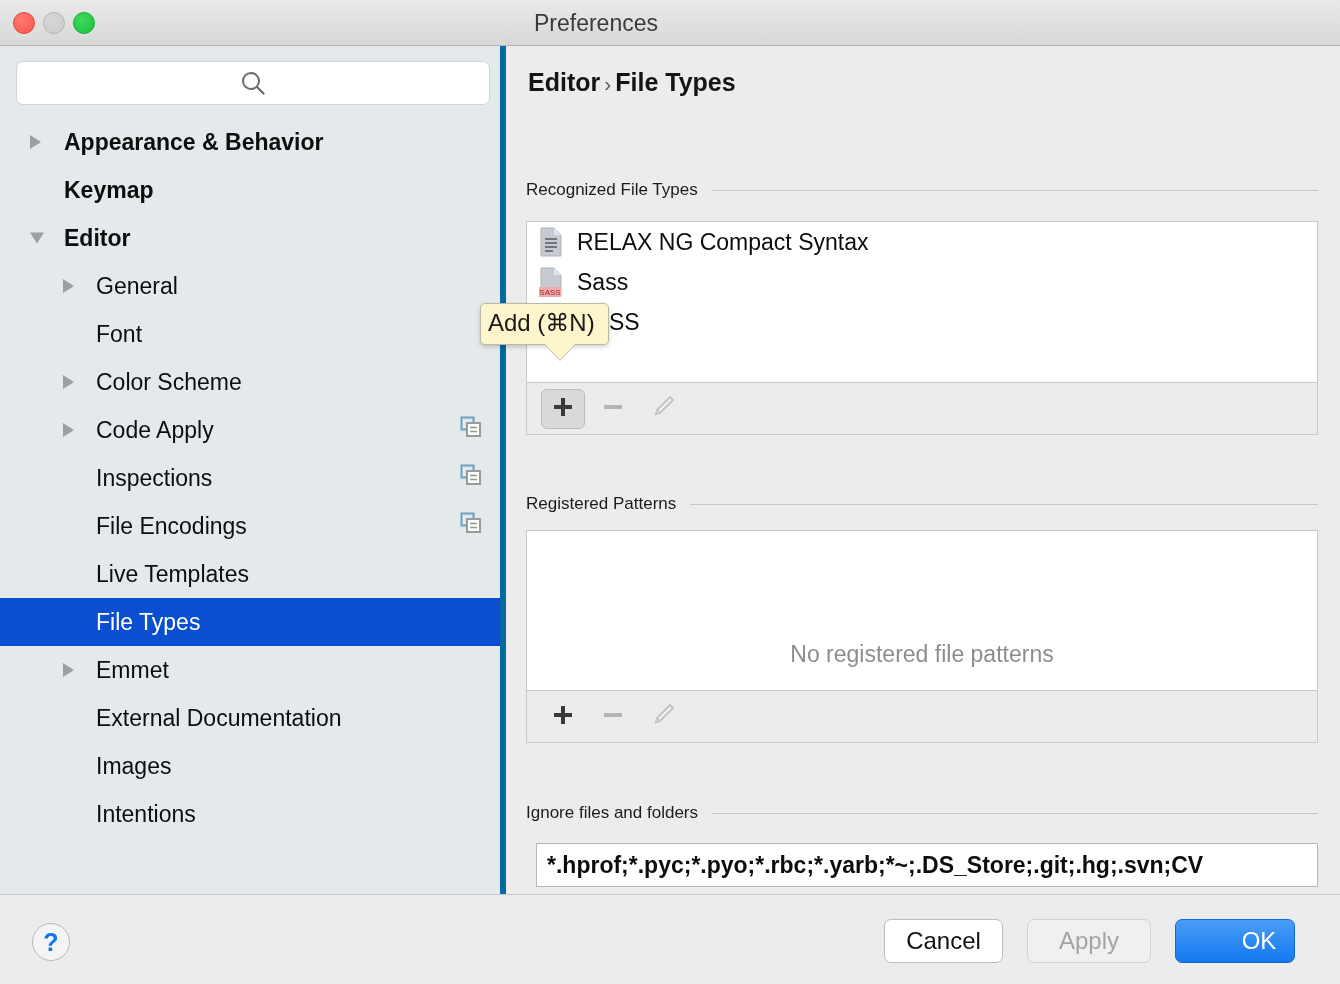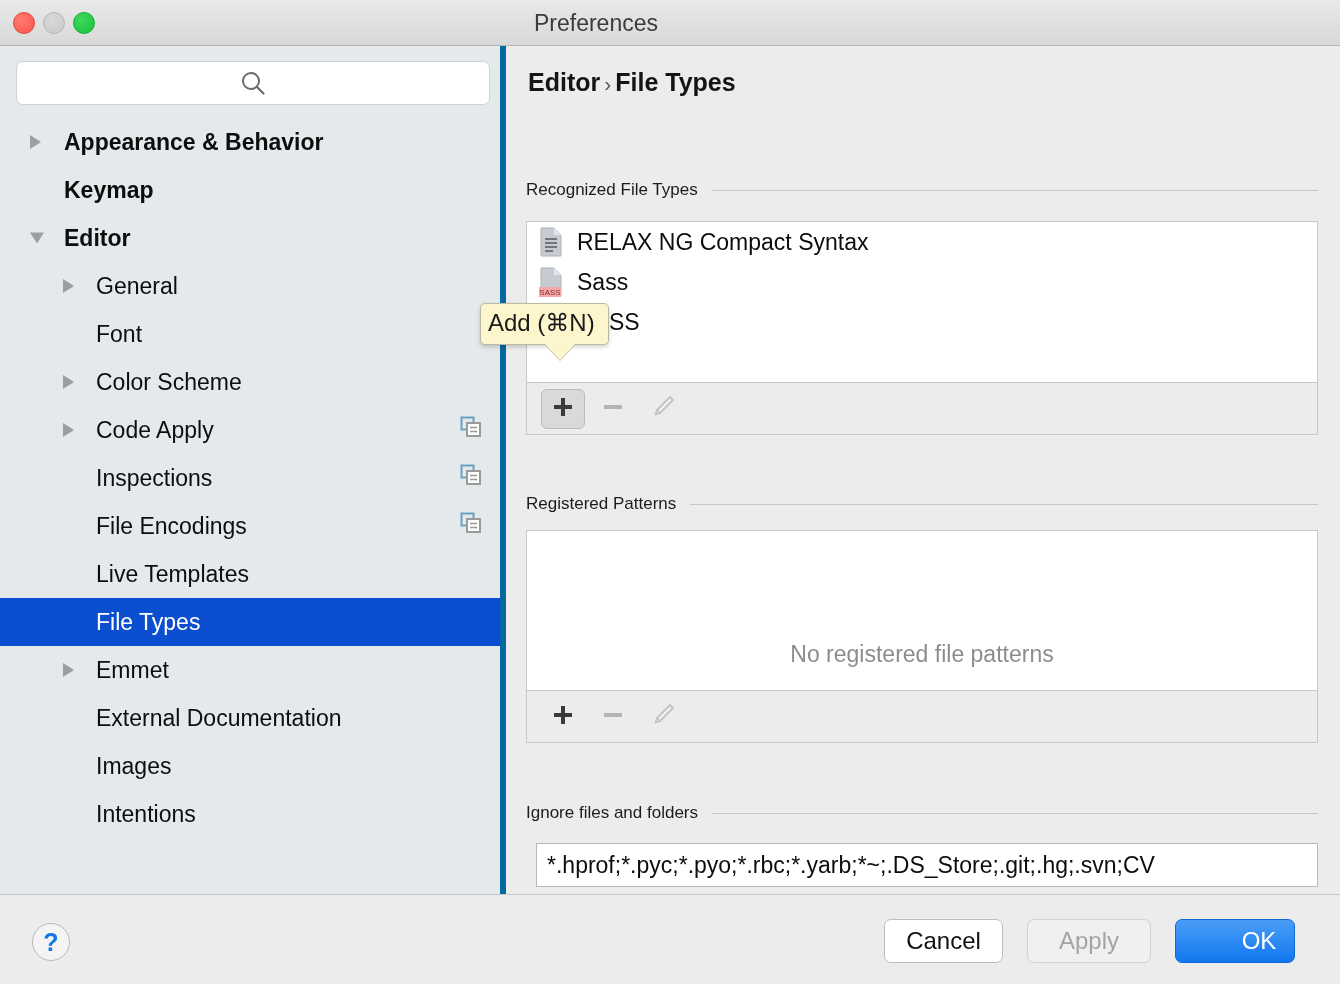--- a/index.html
+++ b/index.html
@@ -369,21 +369,21 @@
               <line x1="7" y1="16" x2="10" y2="19" stroke="#c3c3c3" stroke-width="1.6"></line>
             </svg></span>
         </div>
       </div>
 
     <div class="section-header" style="top:757px;">
       <span>Ignore files and folders</span>
       <span class="rule"></span>
     </div>
 
-    <input id="ignore-field" type="text" style="left: 29px; top: 797px; width: 782px; height: 44px;" value="*.hprof;*.pyc;*.pyo;*.rbc;*.yarb;*~;.DS_Store;.git;.hg;.svn;CV">
+    <input id="ignore-field" type="text" style="left: 29px; top: 797px; width: 782px; height: 44px; font-weight: bold;" value="*.hprof;*.pyc;*.pyo;*.rbc;*.yarb;*~;.DS_Store;.git;.hg;.svn;CV">
   </div>
 
   <div id="tooltip">
     <span>Add (⌘N)</span>
     <span id="tooltip-arrow"></span>
   </div>
 
   <div id="footer"></div>
   <div id="help-btn">
     <span>?</span>

